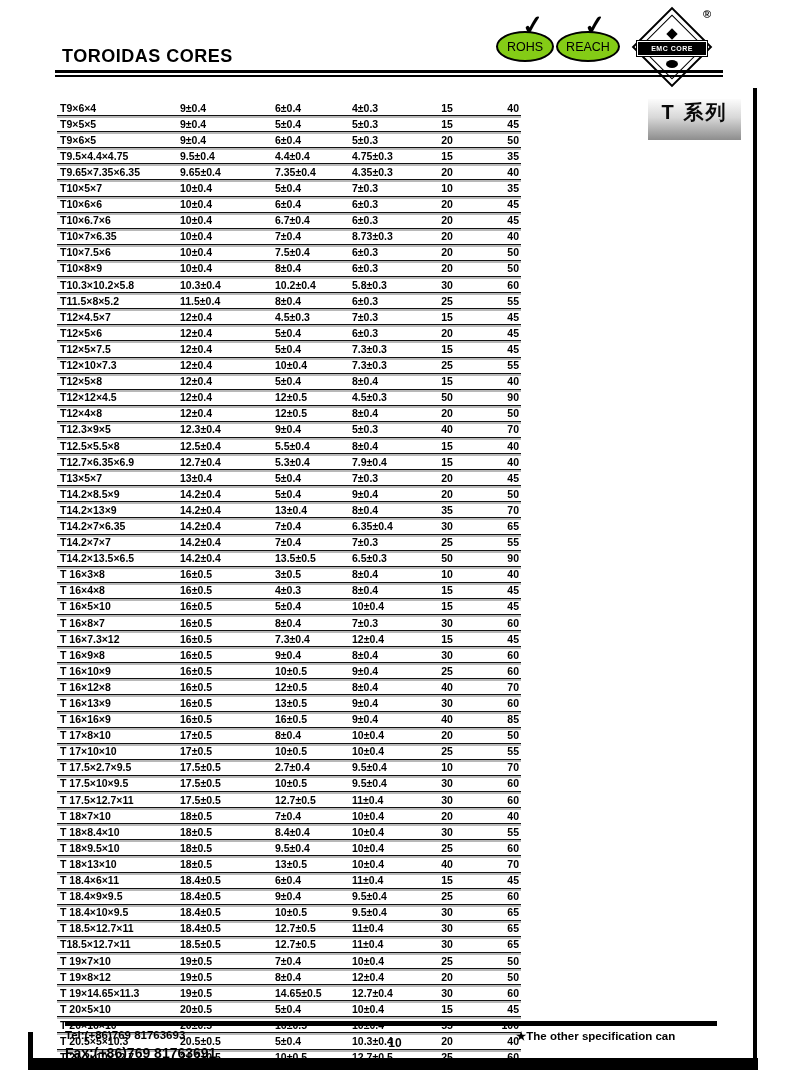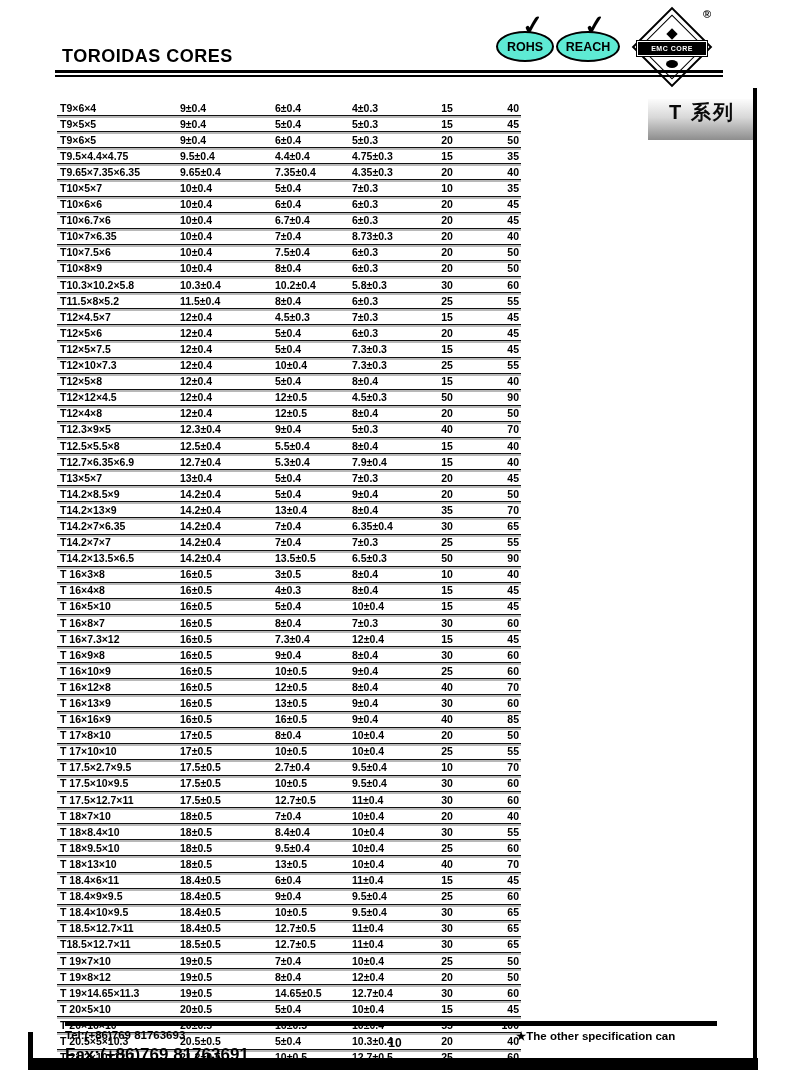--- a/index.html
+++ b/index.html
@@ -7,58 +7,58 @@
         font-family:"Liberation Sans", sans-serif;color:#000;overflow:hidden;}
 
   
   .title{position:absolute;left:62px;top:46px;font-size:18px;font-weight:bold;letter-spacing:0.5px;}
   .header-rule{position:absolute;left:55px;top:70px;width:668px;height:2px;
                border-top:3px solid #000;border-bottom:2px solid #000;}
   .badge-wrap{position:absolute;top:14px;width:62px;text-align:center;}
   .badge-wrap.rohs{left:494px;}
   .badge-wrap.reach{left:556px;}
   .check{font-size:26px;font-weight:900;line-height:22px;margin-left:16px;margin-bottom:-5px;transform:rotate(-6deg);}
-  .oval{width:54px;height:27px;border:2.5px solid #000;border-radius:50%;background:#5eead4;
-        display:flex;align-items:center;justify-content:center;font-size:12.5px;font-weight:bold;margin:0 auto;}
+  .oval{width:54px;height:27px;border:2.5px solid #000;border-radius:50%;background:#84cc16;
+        display:flex;align-items:center;justify-content:center;font-size:12.5px;font-weight:normal;margin:0 auto;}
   .badge-wrap.reach .oval{width:60px;}
 
   
   .logo{position:absolute;left:630px;top:8px;width:84px;height:78px;}
   .logo .diamond-outer{position:absolute;left:50%;top:50%;width:53px;height:53px;
         transform:translate(-50%,-50%) rotate(45deg);border:2.5px solid #000;background:#fff;}
   .logo .diamond-inner{position:absolute;left:50%;top:50%;width:44px;height:44px;
         transform:translate(-50%,-50%) rotate(45deg);border:1.5px solid #000;background:#fff;}
   .logo .band{position:absolute;left:7px;right:7px;top:33px;height:13px;background:#000;
         border:1px solid #fff;outline:1px solid #000;display:flex;align-items:center;justify-content:center;
         color:#fff;font-size:7px;font-weight:bold;letter-spacing:0.5px;z-index:3;}
   .logo .glyph-top{position:absolute;left:50%;top:22px;width:8px;height:8px;background:#000;
         transform:translate(-50%,0) rotate(45deg);z-index:3;}
   .logo .glyph-bottom{position:absolute;left:50%;top:52px;width:12px;height:8px;background:#000;
         border-radius:50%;transform:translate(-50%,0);z-index:3;}
   .logo .reg{position:absolute;right:3px;top:0;font-size:11px;font-weight:bold;z-index:4;}
 
   
-  .series-label{position:absolute;left:648px;top:99px;width:108px;height:41px;
+  .series-label{position:absolute;left:648px;top:99px;width:93px;height:41px;
         background:linear-gradient(180deg,#fcfcfc 0%,#d8d8d8 45%,#8d8d8d 100%);
         font-size:20px;font-weight:bold;text-align:center;letter-spacing:2px;line-height:26px;color:#0a0a0a;}
 
   
   .spec-table{position:absolute;left:57px;top:100px;width:464px;}
   .trow{display:grid;grid-template-columns:123px 95px 77px 70px 50px 1fr;height:15.1px;
         align-items:center;border-bottom:1px solid #111;box-shadow:0 2px 0 rgba(0,0,0,0.28);
         font-size:10.5px;font-weight:bold;}
   .tcell{white-space:nowrap;line-height:14px;}
   .tcell.c0{padding-left:3px;}
   .tcell.c4{text-align:center;}
   .tcell.c5{text-align:right;padding-right:2px;}
 
   
   .footer-rule{position:absolute;left:65px;top:1021px;width:652px;height:5px;background:#000;}
   .tel{position:absolute;left:65px;top:1029px;font-size:11.5px;font-weight:bold;}
-  .fax{position:absolute;left:65px;top:1045px;font-size:17px;font-weight:bold;}
+  .fax{position:absolute;left:65px;top:1045px;font-size:14px;font-weight:bold;}
   .page-number{position:absolute;left:355px;top:1036px;width:80px;text-align:center;font-size:12px;font-weight:bold;}
   .note1{position:absolute;left:516px;top:1029px;font-size:11.5px;font-weight:bold;}
   .note2{position:absolute;left:529px;top:1046px;font-size:11.5px;font-weight:bold;margin-top:44px;}
 
   
   .right-border{position:absolute;left:753px;top:88px;width:4px;height:982px;background:#000;}
   .bottom-bar{position:absolute;left:28px;top:1058px;width:730px;height:12px;background:#000;}
   .left-stub{position:absolute;left:28px;top:1032px;width:5px;height:38px;background:#000;}
 </style>
 </head>

